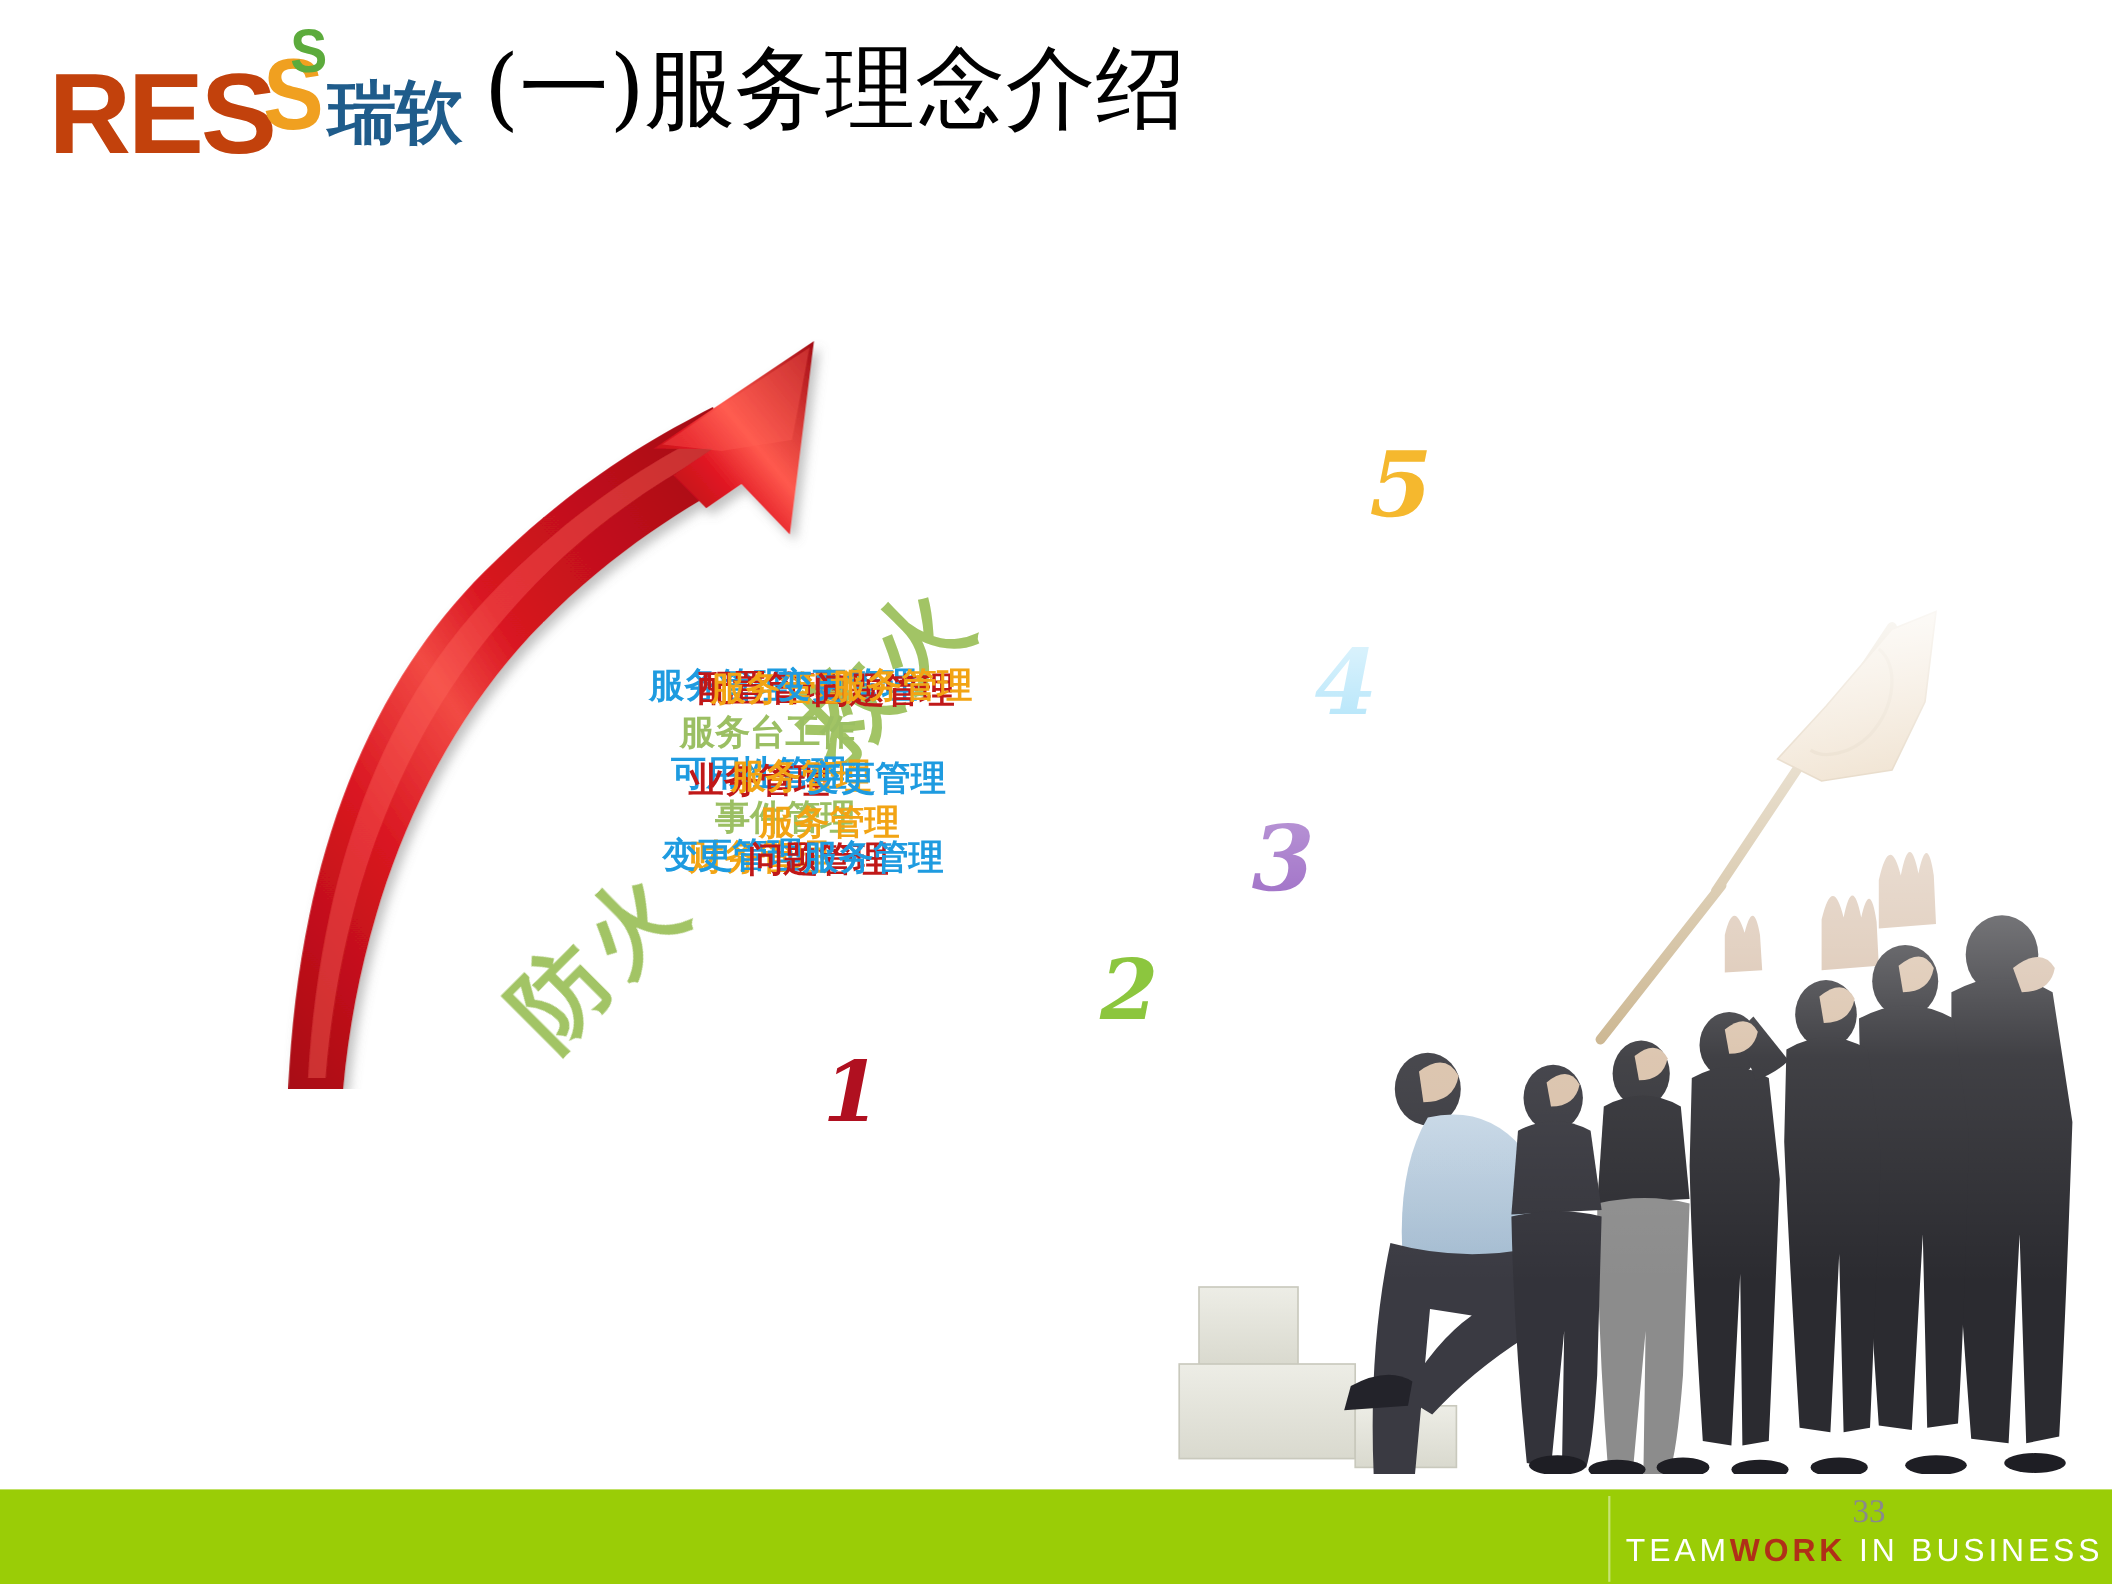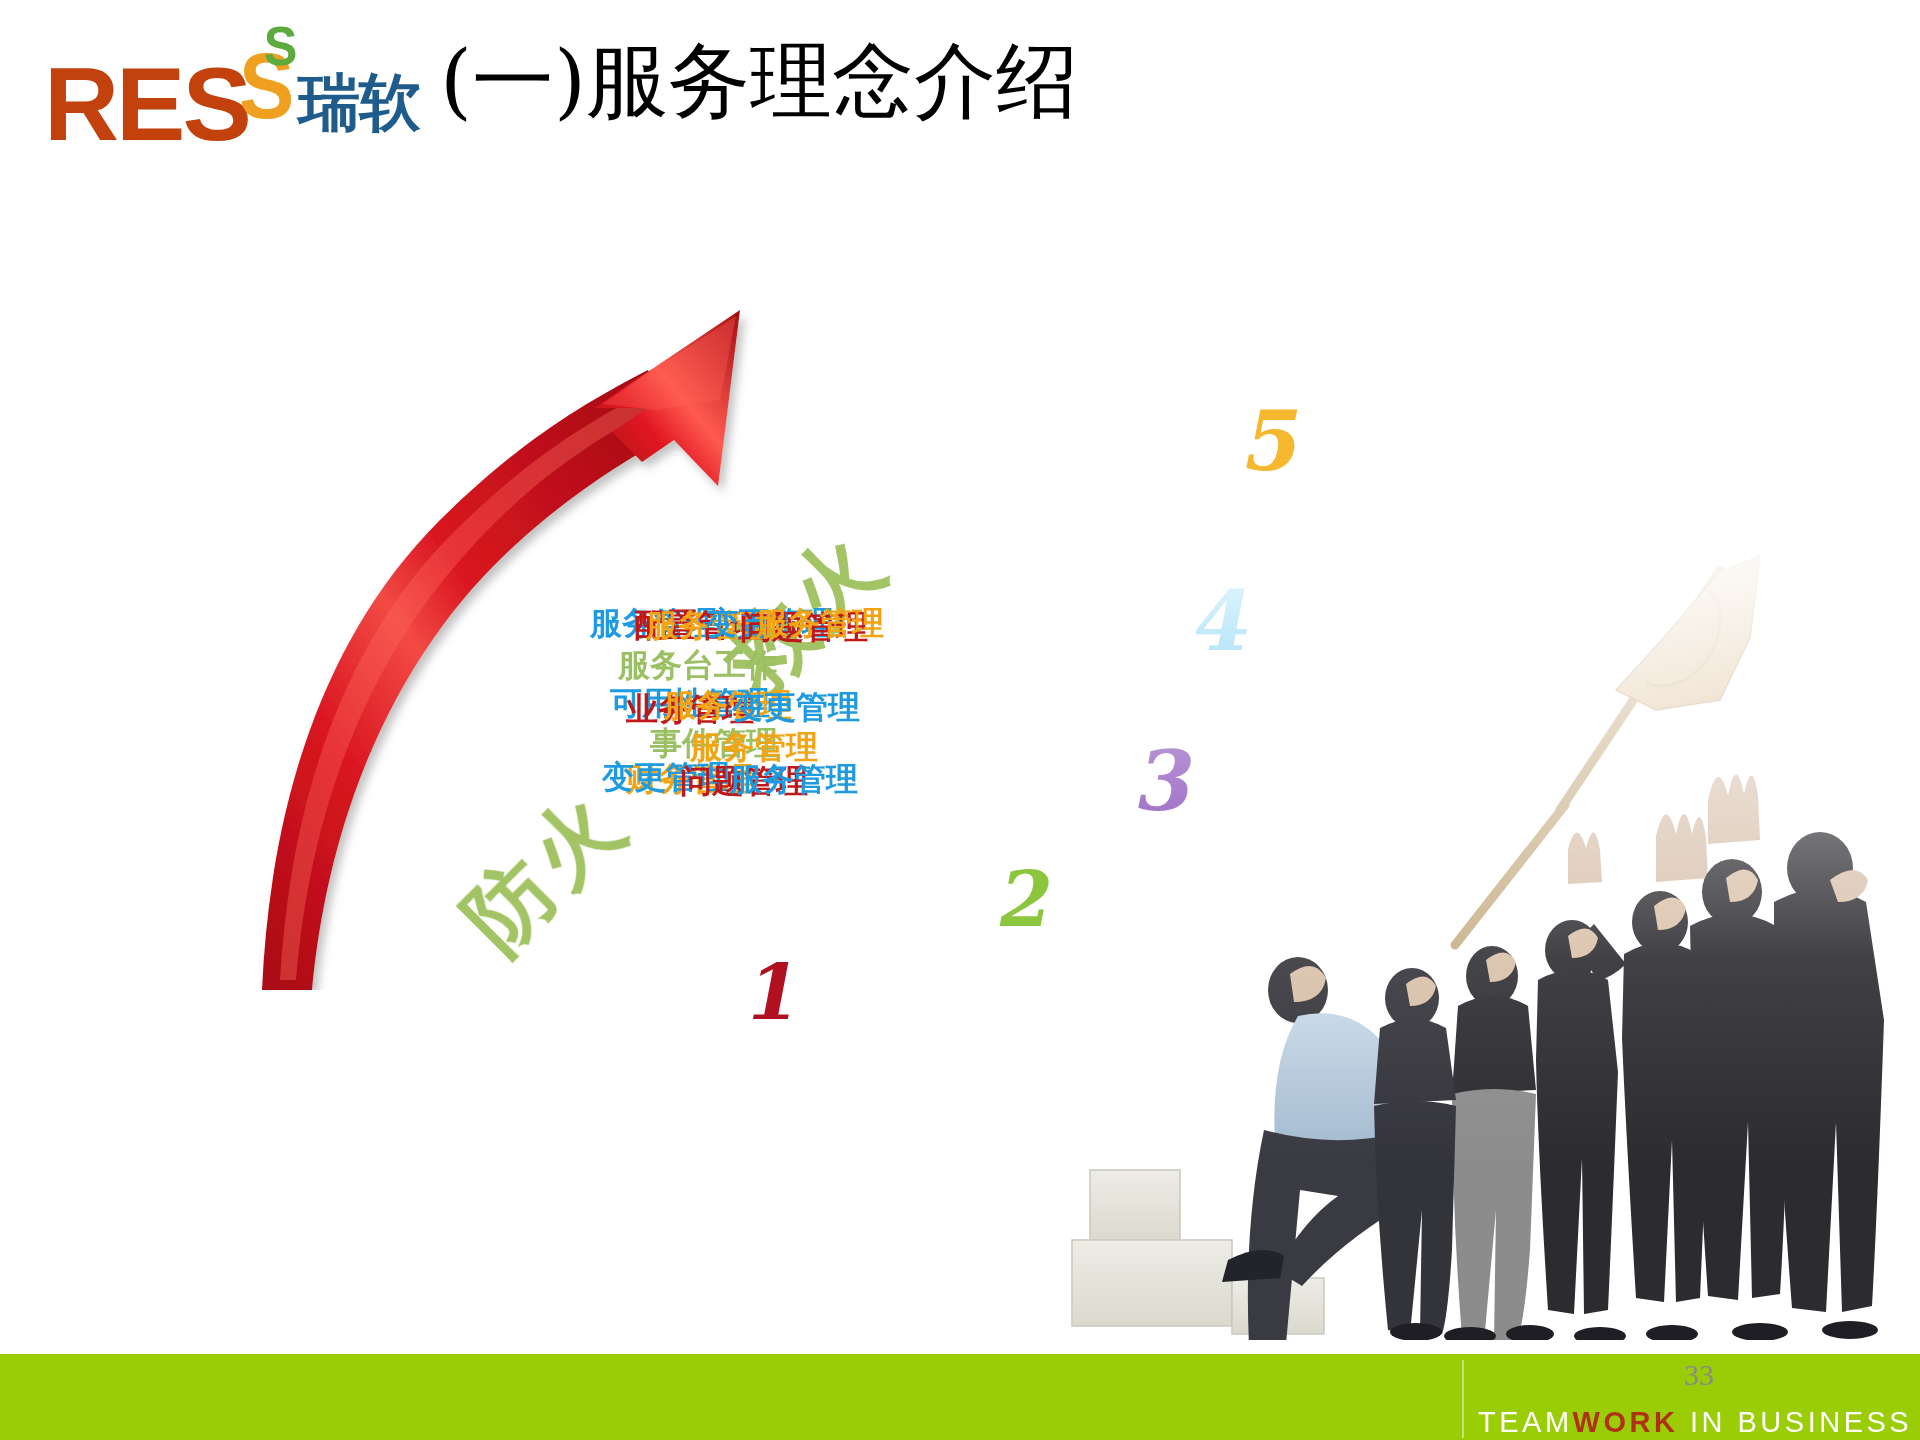--- a/index.html
+++ b/index.html
@@ -158,21 +158,21 @@
     background: #9ACD06;
   }
   #footer-divider {
     position: absolute;
     left: 1462px; top: 6px;
     width: 2px; height: 78px;
     background: rgba(255,255,255,0.45);
   }
   #footer-tagline {
     position: absolute;
-    left: 1478px; top: 52px;
+    left: 1478px; top: 40px;
     font-family: "Liberation Sans", sans-serif;
     font-size: 29px;
     letter-spacing: 3.5px;
     color: #FFFFFF;
     white-space: nowrap;
   }
   #footer-tagline .hl { color: #B03018; font-weight: bold; }
   #page-number {
     position: absolute;
     left: 1684px; top: 4px;

